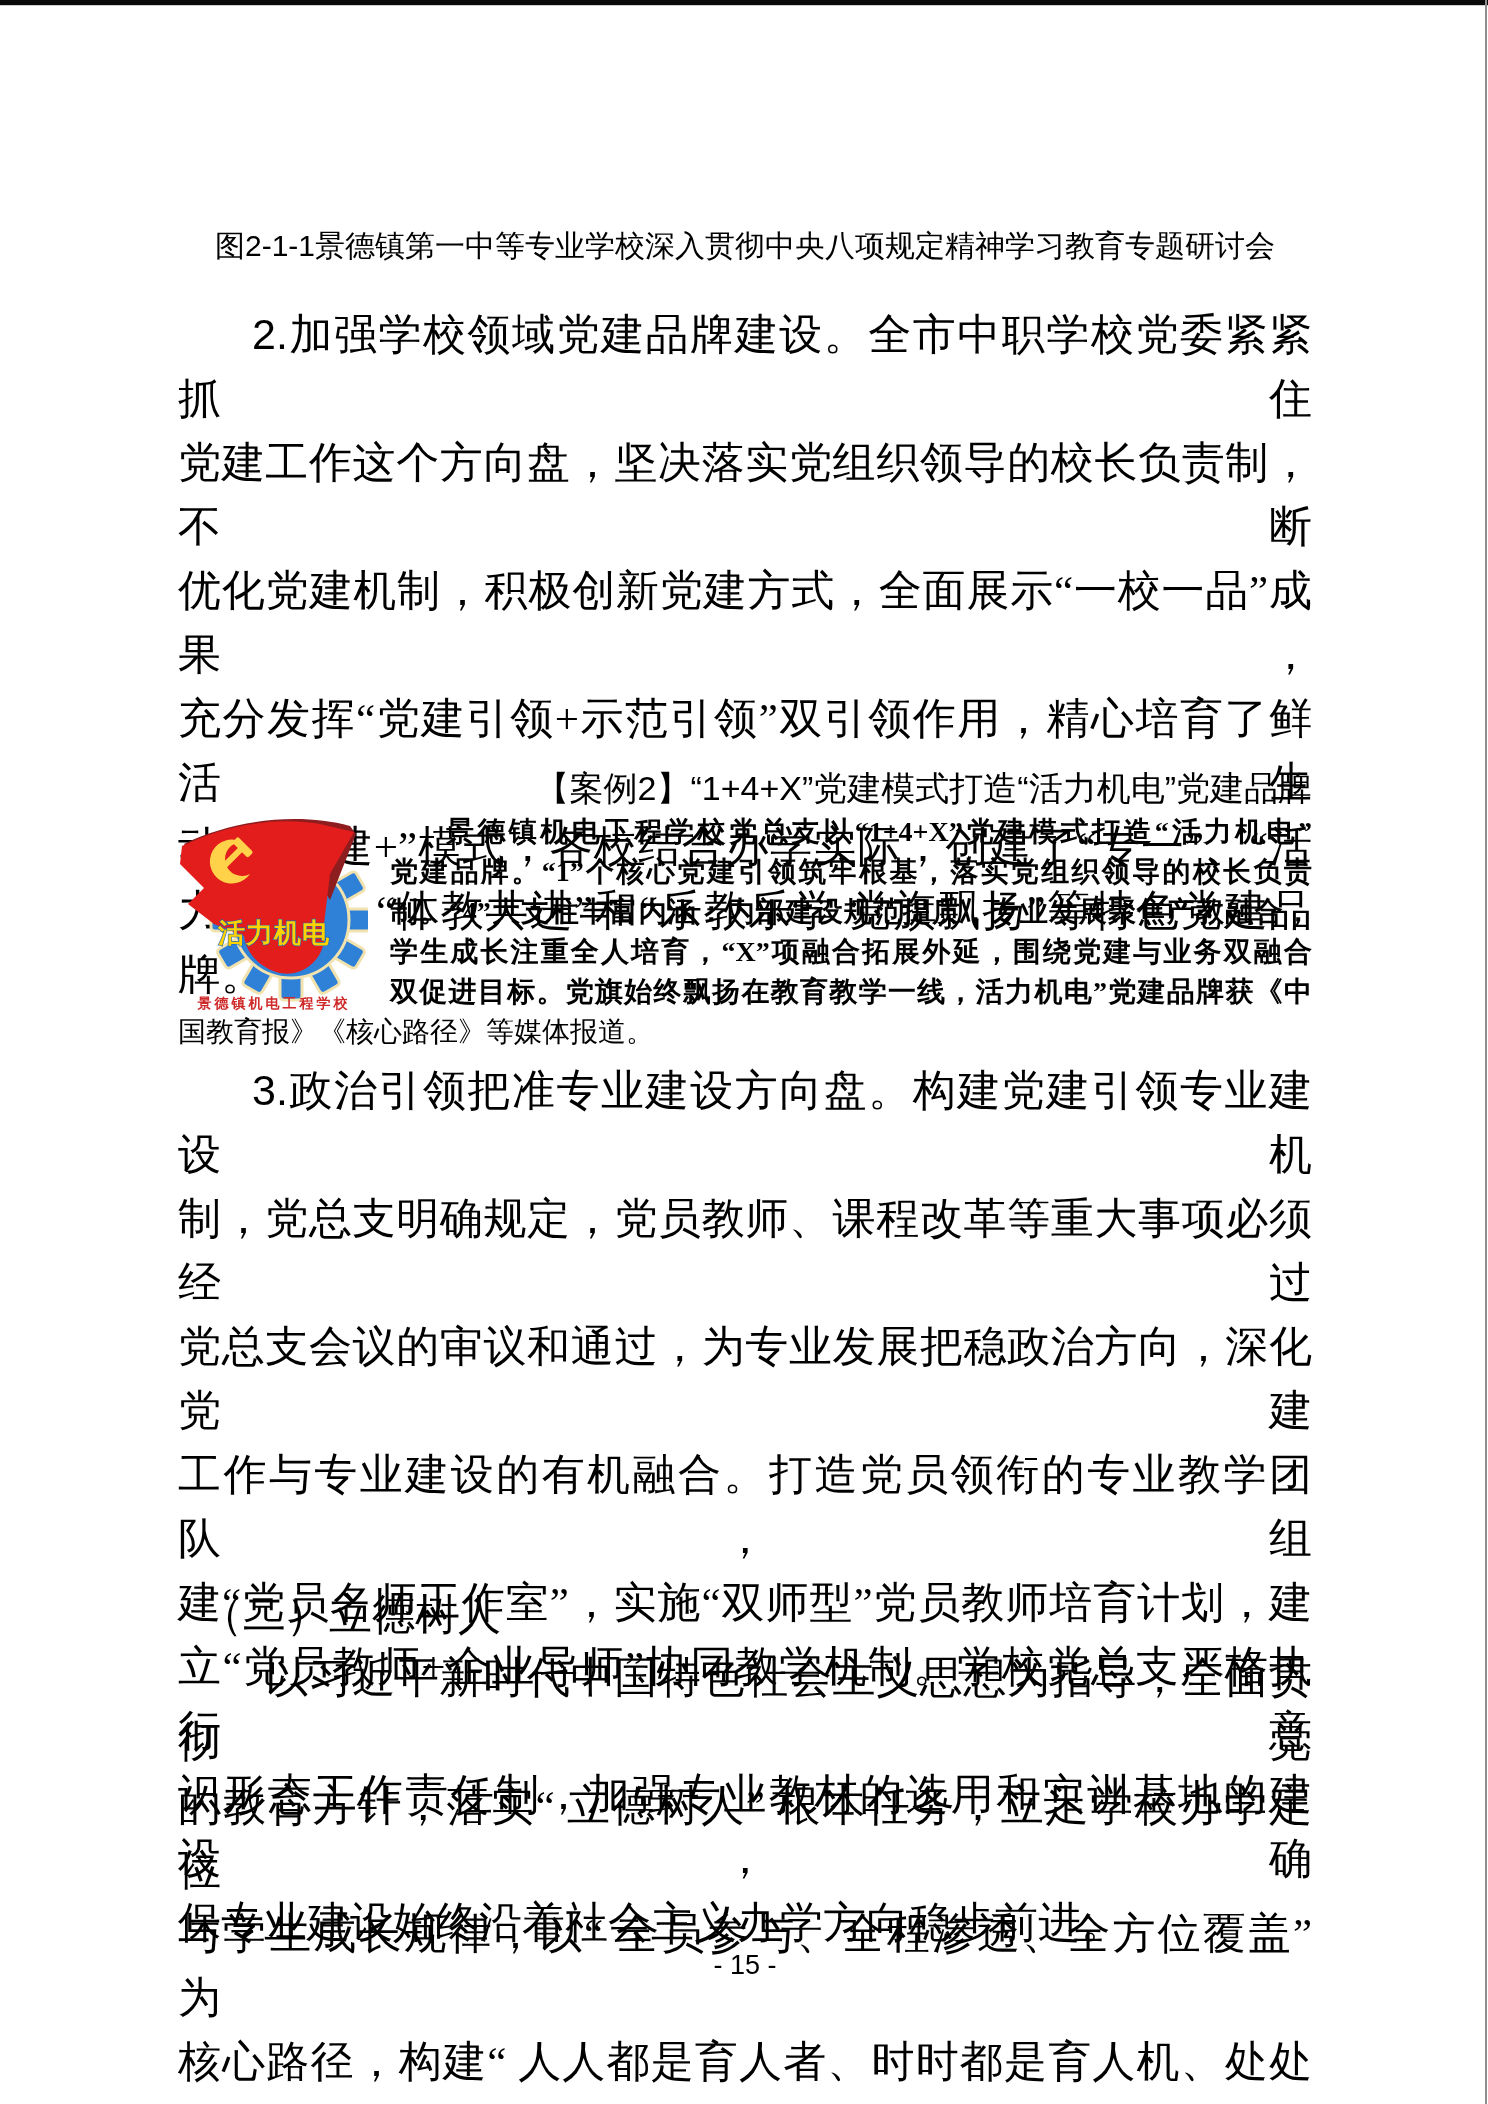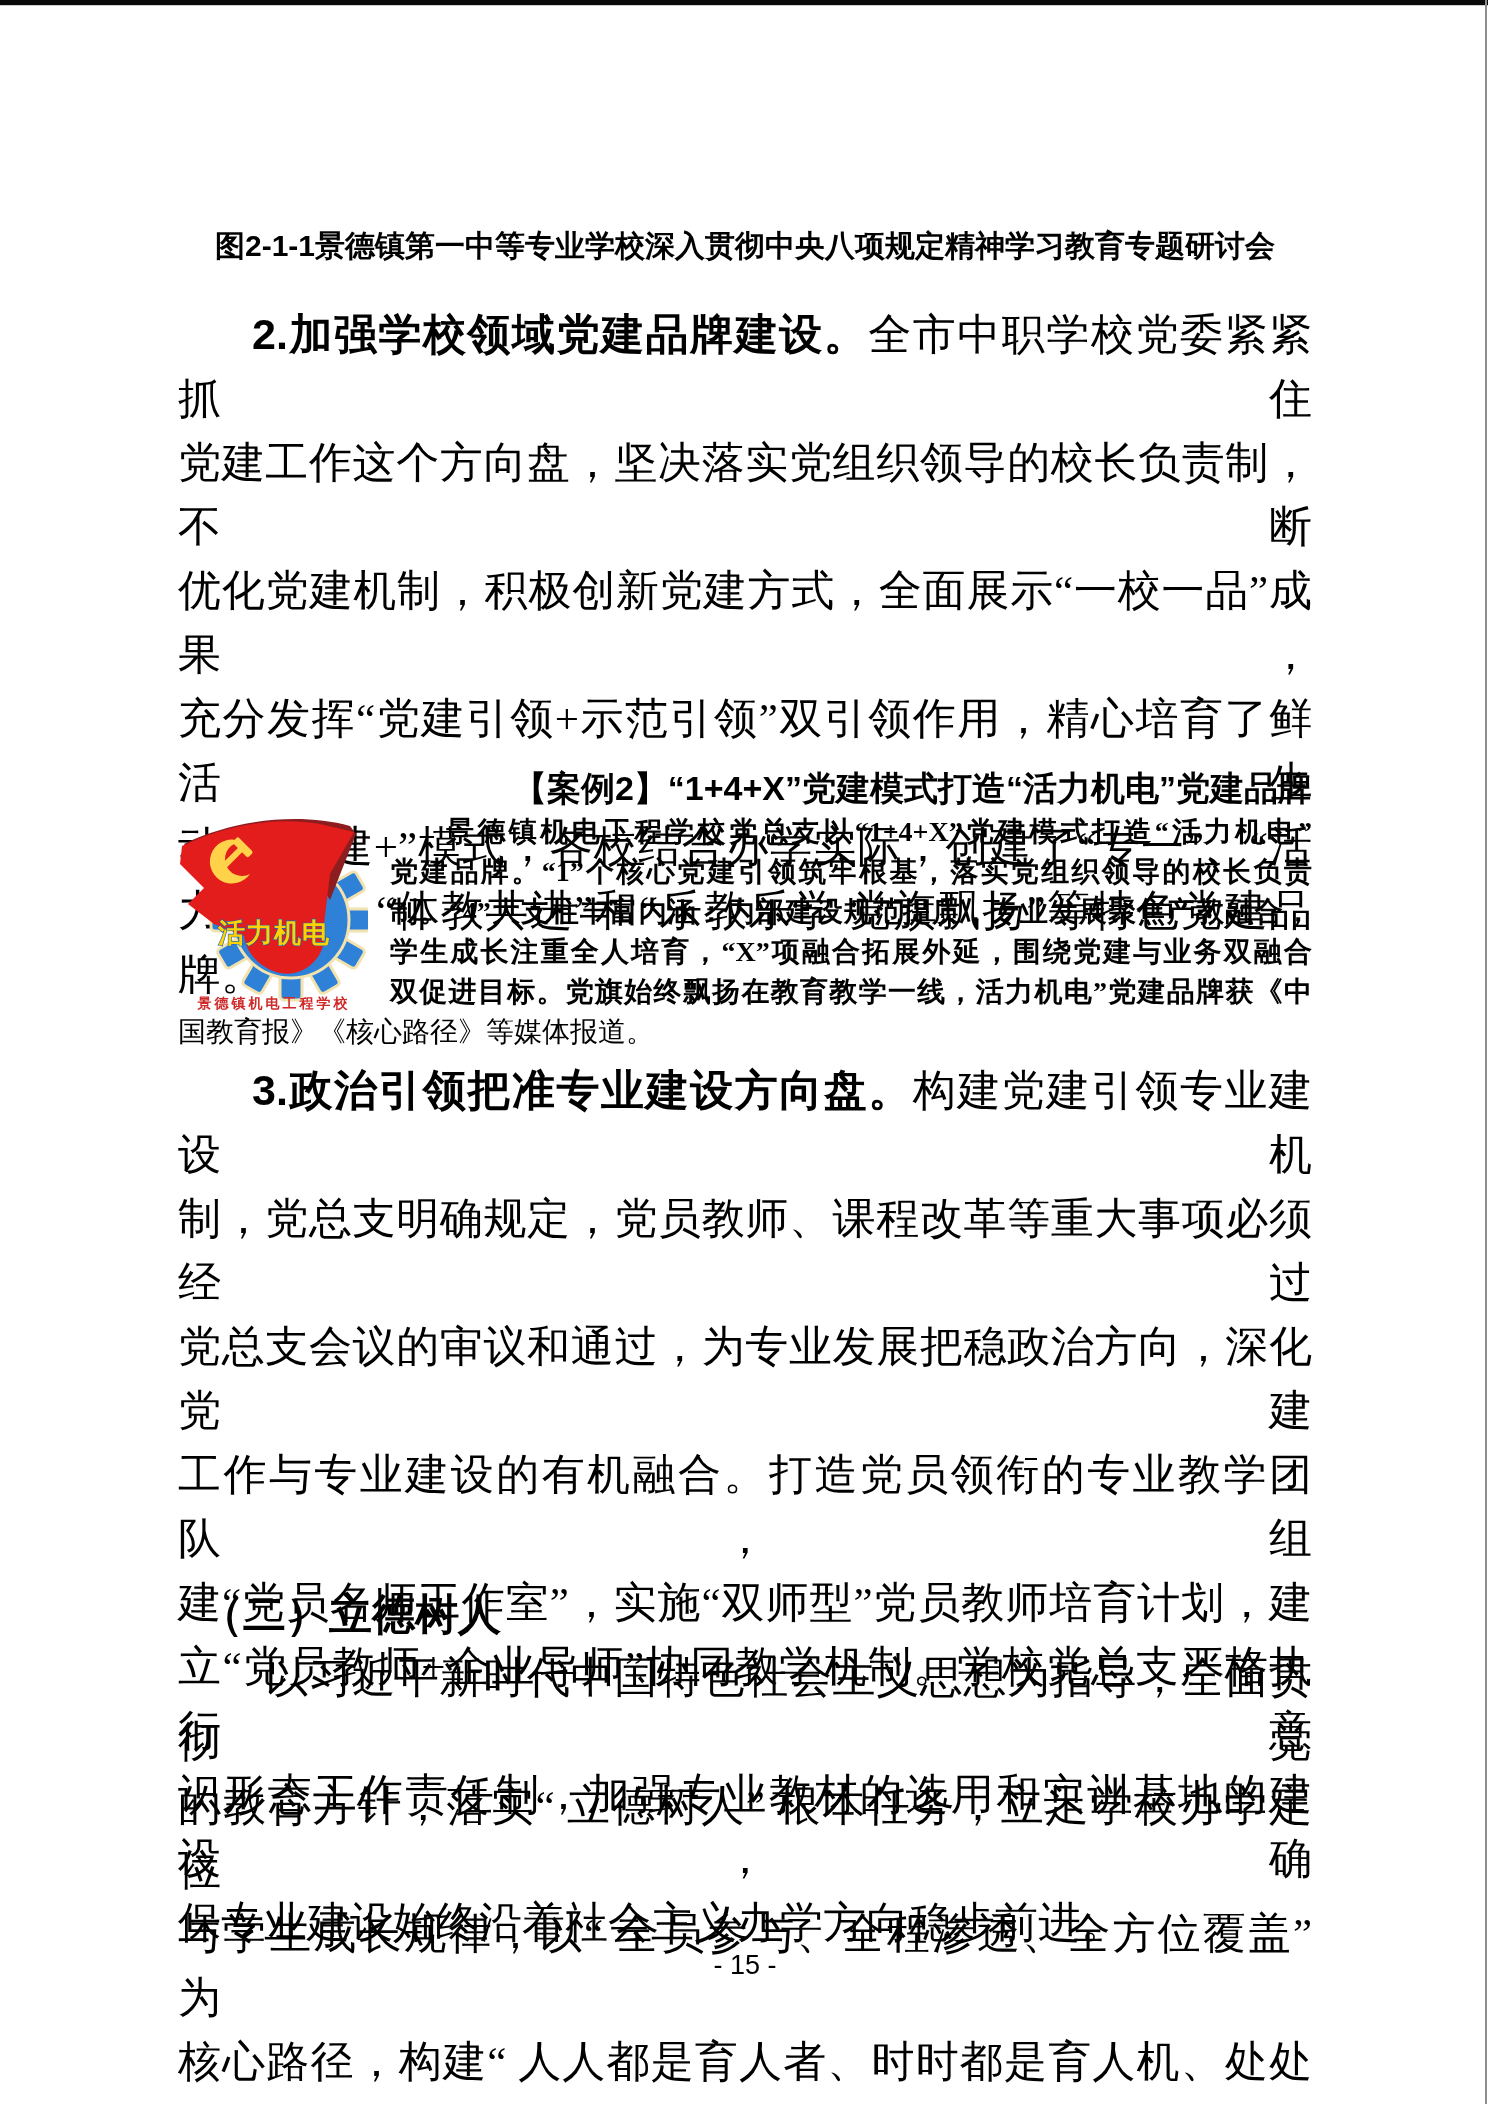--- a/index.html
+++ b/index.html
@@ -7,21 +7,21 @@
     position:relative;
     width:1488px;height:2104px;
     background:#ffffff;
     overflow:hidden;
     font-family:"Liberation Serif","DejaVu Serif",serif;
     color:#000;
   }
   .top-bar{position:absolute;left:0;top:0;width:1488px;height:5px;background:#0a0a0a;border-bottom:1px solid #cfcfcf;}
   .right-edge{position:absolute;top:0;right:1px;width:2px;height:2104px;background:#8e8e8e;}
   .block{position:absolute;left:178px;width:1134px;}
-  .heiti{font-family:"Liberation Sans","DejaVu Sans",sans-serif;font-weight:bold;}
+  .heiti{font-family:"Liberation Sans","DejaVu Sans",sans-serif;font-weight:normal;}
   .caption{top:228px;font-size:30px;line-height:36px;text-align:center;}
   .body-text{font-size:43px;line-height:64px;}
   .jline{text-align:justify;text-align-last:justify;}
   .jline.plain{text-align:auto;text-align-last:auto;}
   .indent-lead{text-indent:74px;}
   .indent-2em{text-indent:87px;}
   .para-brand{top:302px;}
   .case-heading{top:766px;font-size:34px;line-height:44px;text-align:right;}
   .case-body{top:812px;font-size:28px;line-height:40px;}
   .case-row{display:flex;height:200px;}

